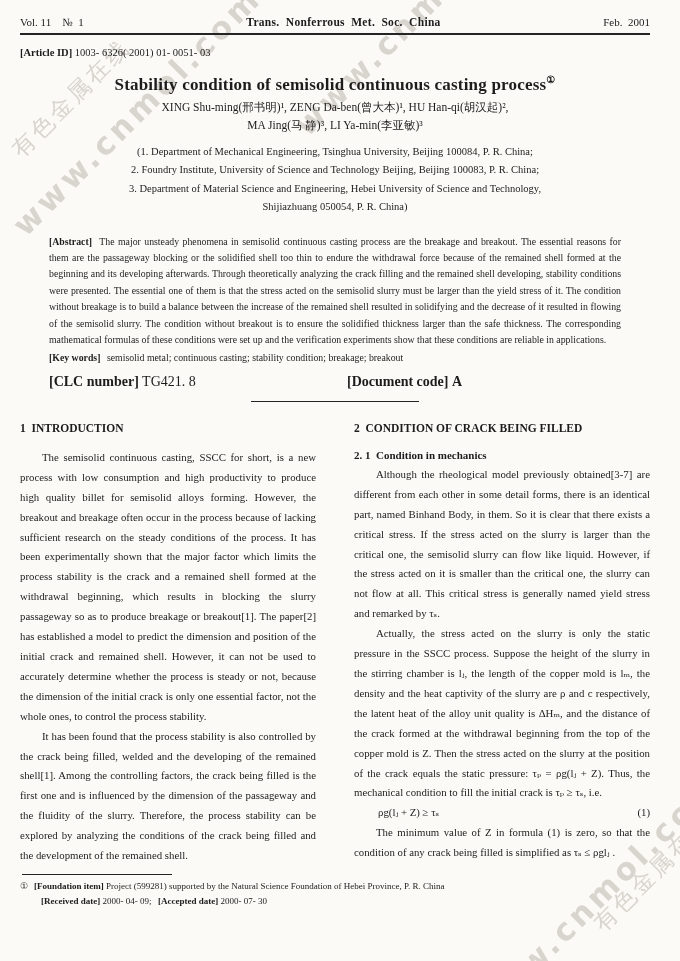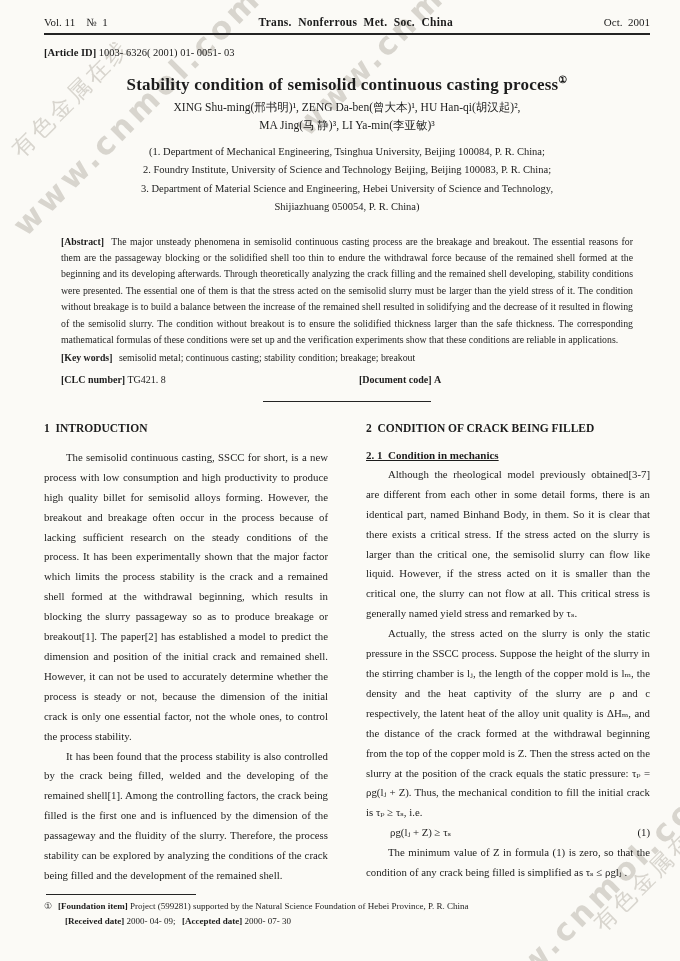--- a/index.html
+++ b/index.html
@@ -16,42 +16,42 @@
   
   .wm{
     position:absolute;z-index:0;white-space:nowrap;
     color:#d8d5ce;transform:rotate(-45deg);transform-origin:left center;
     font-family:"DejaVu Sans","Liberation Sans",sans-serif;
     user-select:none;pointer-events:none;
   }
   .wm-url{font-size:31px;letter-spacing:4px;font-weight:bold;}
   .wm-cn{font-size:23px;letter-spacing:3px;}
   
-  .content{position:relative;z-index:1;padding:16px 30px 0 44px;}
+  .content{position:relative;z-index:1;padding:16px 30px 0 20px;}
   .jheader{display:flex;justify-content:space-between;align-items:baseline;font-size:11px;white-space:pre;}
   .jheader .jtitle{font-weight:bold;font-size:11.5px;letter-spacing:.3px;}
   .toprule{border:0;border-top:2px solid #242424;margin:5px 0 0 0;}
   .article-id{margin-top:12px;font-size:10.5px;}
   .lbl{font-weight:bold;}
   .paper-title{margin:16px 0 0 0;text-align:center;font-size:17px;font-weight:bold;letter-spacing:.2px;}
   .paper-title sup{font-size:10px;}
   .authors{margin-top:5px;text-align:center;font-size:11.5px;}
   .authors2{margin-top:3px;text-align:center;font-size:11.5px;}
   .affil{margin-top:1px;text-align:center;font-size:10.5px;line-height:17.5px;}
   .affil-block{margin-top:10px;}
   .abstract{margin:18px auto 0 auto;width:572px;font-size:9.8px;line-height:16.4px;text-align:justify;}
   .abstract .lbl, .keywords .lbl{margin-right:4px;}
   .keywords{margin:1px auto 8px auto;width:572px;font-size:9.8px;line-height:16.4px;}
-  .clc-row{position:relative;margin:1px auto 0 auto;width:572px;font-size:10px;height:16px;}
+  .clc-row{position:relative;margin:1px auto 0 auto;width:572px;font-size:14px;height:16px;}
   .clc-row .doccode{position:absolute;left:298px;top:0;text-align:right;}
   .center-rule{border:0;border-top:1.4px solid #242424;width:168px;margin:11px auto 0 auto;}
   .columns{display:flex;gap:38px;margin-top:13px;}
   .col{width:299px;font-size:10.8px;line-height:19.9px;text-align:justify;}
   .sec-h{font-size:11.5px;font-weight:bold;white-space:pre-wrap;margin:6px 0 12px 0;line-height:15px;}
-  .subsec-h{font-size:11px;font-weight:bold;white-space:pre-wrap;margin:6px 0 2px 0;line-height:15px;text-decoration:underline;}
+  .subsec-h{font-size:11px;font-weight:bold;white-space:pre-wrap;margin:6px 0 2px 0;line-height:15px;}
   .body-p{margin:0;text-indent:22px;}
   .formula-row{display:flex;justify-content:space-between;padding-left:24px;}
   .footnote{margin-top:4px;font-size:9px;line-height:15.5px;}
   .footnote-rule{border:0;border-top:1.2px solid #242424;width:150px;margin:8px 0 4px 2px;}
   .fn-line1{display:flex;gap:6px;}
   .fn-mark{font-size:9px;}
   .fn-line2{padding-left:21px;}
   .fn-line2 .sep{display:inline-block;width:2px;}
 </style>
 </head>
@@ -63,21 +63,21 @@
   <div class="wm wm-url" style="left:18px;  top:212px;">www.cnmol.com</div>
   <div class="wm wm-url" style="left:300px; top:112px;">www.cnmol.com</div>
   <div class="wm wm-cn" style="left:598px; top:912px;">有色金属在线</div>
   <div class="wm wm-url" style="left:478px; top:998px;">www.cnmol.com</div>
 
   <div class="content">
 
     <div class="jheader">
       <span>Vol. 11    №  1</span>
       <span class="jtitle">Trans.  Nonferrous  Met.  Soc.  China</span>
-      <span>Oct.  2001</span>
+      <span>Feb.  2001</span>
     </div>
     <hr class="toprule">
 
     <div class="article-id">
       <span class="lbl">[Article ID]</span>
       <span>1003- 6326( 2001) 01- 0051- 03</span>
     </div>
 
     <h1 class="paper-title"><span>Stability condition of semisolid continuous casting process</span><sup>①</sup></h1>
 

